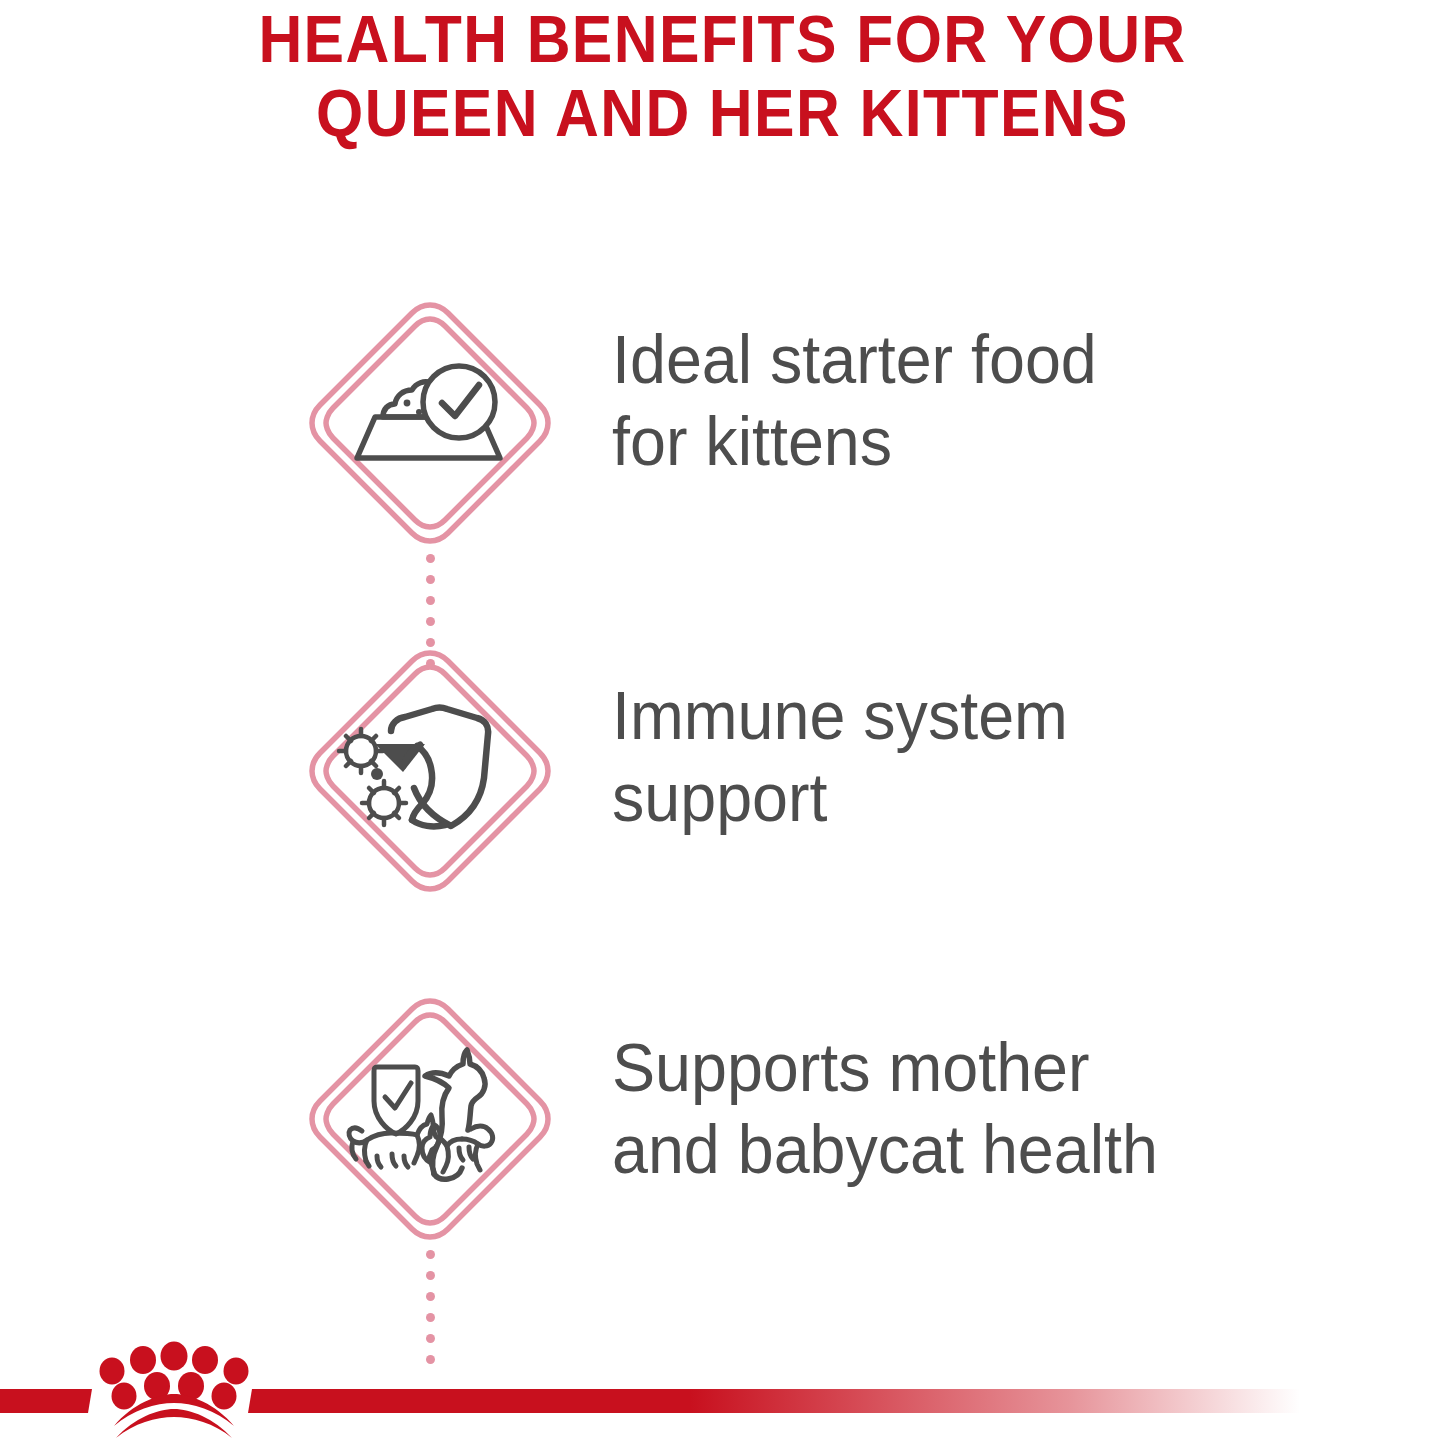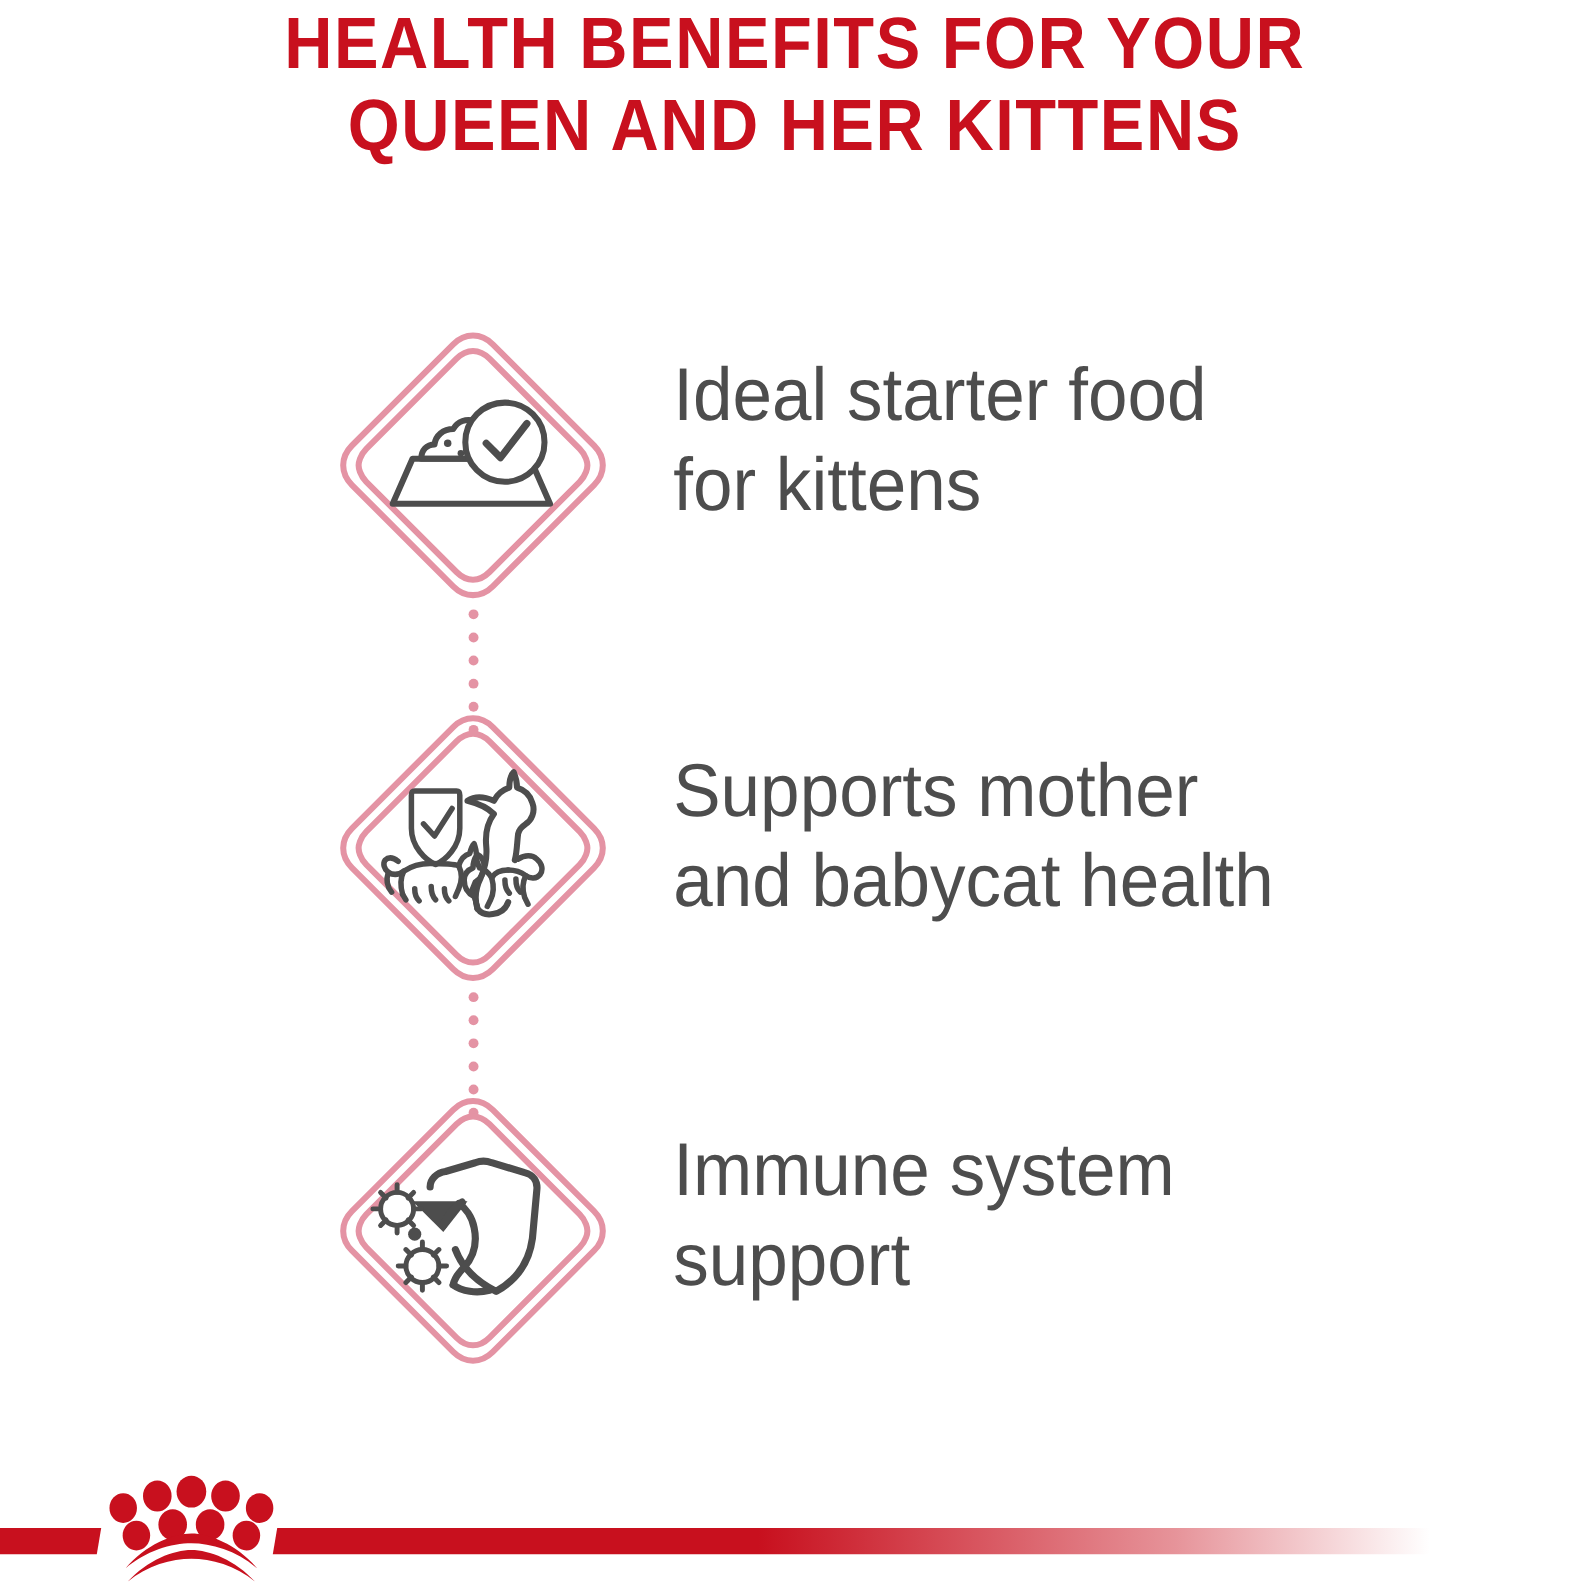--- a/index.html
+++ b/index.html
@@ -163,20 +163,66 @@
       <div class="connector">
         <i></i>
         <i></i>
         <i></i>
         <i></i>
         <i></i>
         <i></i>
       </div>
     </div>
 
+    <div class="benefit-row r3">
+
+      <div class="icon-frame">
+        <svg viewBox="0 0 246 246" xmlns="http://www.w3.org/2000/svg">
+          <g fill="none" stroke="#E493A4" stroke-width="5.5" stroke-linejoin="round" stroke-linecap="round">
+            <path d="M123 5 C131 5 136 8 141 13 L233 105 C240 112 241 120 241 123 C241 126 240 134 233 141
+                     L141 233 C136 238 131 241 123 241 C115 241 110 238 105 233 L13 141 C6 134 5 126 5 123
+                     C5 120 6 112 13 105 L105 13 C110 8 115 5 123 5 Z"></path>
+            <path d="M123 19 C130 19 134 22 138 26 L220 108 C226 114 227 121 227 123 C227 125 226 132 220 138
+                     L138 220 C134 224 130 227 123 227 C116 227 112 224 108 220 L26 138 C20 132 19 125 19 123
+                     C19 121 20 114 26 108 L108 26 C112 22 116 19 123 19 Z"></path>
+          </g>
+
+          <path d="M84 83 C84 76 90 70 98 69 L125 61 C130 59 135 59 140 61 L170 70
+                   C178 72 182 78 181 86 L177 130 C174 152 162 168 144 178
+                   C126 169 113 156 107 140" fill="none" stroke="#4D4D4D" stroke-width="6.5" stroke-linecap="round" stroke-linejoin="round"></path>
+
+          <path d="M110 98 C116 102 122 110 124 120 C127 134 124 146 115 156
+                   C110 161 106 166 105 172" fill="none" stroke="#4D4D4D" stroke-width="6.5" stroke-linecap="round" stroke-linejoin="round"></path>
+          <path d="M105 172 C113 178 126 180 138 177" fill="none" stroke="#4D4D4D" stroke-width="6.5" stroke-linecap="round"></path>
+
+          <path d="M68 96 L118 96 L96 124 Z" fill="#4D4D4D"></path>
+          <path d="M96 118 C100 108 106 101 113 97" fill="none" stroke="#4D4D4D" stroke-width="7" stroke-linecap="round"></path>
+
+          <g stroke="#4D4D4D" stroke-width="4.5" stroke-linecap="round" fill="none">
+            <circle cx="54" cy="103" r="15"></circle>
+            <path d="M54 81 L54 88 M54 118 L54 125 M32 103 L39 103 M69 103 L76 103
+                     M39 88 L44 93 M64 113 L69 118 M39 118 L44 113 M64 93 L69 88"></path>
+          </g>
+
+          <g stroke="#4D4D4D" stroke-width="4.5" stroke-linecap="round" fill="none">
+            <circle cx="77" cy="155" r="15"></circle>
+            <path d="M77 133 L77 140 M77 170 L77 177 M55 155 L62 155 M92 155 L99 155
+                     M62 140 L67 145 M87 165 L92 170 M62 170 L67 165 M87 145 L92 140"></path>
+          </g>
+
+          <circle cx="70" cy="126" r="6" fill="#4D4D4D"></circle>
+        </svg>
+      </div>
+
+      <div class="benefit-text">
+        <div>Immune system</div>
+        <div>support</div>
+      </div>
+    </div>
+
     <div class="benefit-row r2">
 
       <div class="icon-frame">
         <svg viewBox="0 0 246 246" xmlns="http://www.w3.org/2000/svg">
           <g fill="none" stroke="#E493A4" stroke-width="5.5" stroke-linejoin="round" stroke-linecap="round">
             <path d="M123 5 C131 5 136 8 141 13 L233 105 C240 112 241 120 241 123 C241 126 240 134 233 141
                      L141 233 C136 238 131 241 123 241 C115 241 110 238 105 233 L13 141 C6 134 5 126 5 123
                      C5 120 6 112 13 105 L105 13 C110 8 115 5 123 5 Z"></path>
             <path d="M123 19 C130 19 134 22 138 26 L220 108 C226 114 227 121 227 123 C227 125 226 132 220 138
                      L138 220 C134 224 130 227 123 227 C116 227 112 224 108 220 L26 138 C20 132 19 125 19 123
@@ -227,66 +273,20 @@
 
       <div class="connector">
         <i></i>
         <i></i>
         <i></i>
         <i></i>
         <i></i>
         <i></i>
       </div>
     </div>
-
-    <div class="benefit-row r3">
-
-      <div class="icon-frame">
-        <svg viewBox="0 0 246 246" xmlns="http://www.w3.org/2000/svg">
-          <g fill="none" stroke="#E493A4" stroke-width="5.5" stroke-linejoin="round" stroke-linecap="round">
-            <path d="M123 5 C131 5 136 8 141 13 L233 105 C240 112 241 120 241 123 C241 126 240 134 233 141
-                     L141 233 C136 238 131 241 123 241 C115 241 110 238 105 233 L13 141 C6 134 5 126 5 123
-                     C5 120 6 112 13 105 L105 13 C110 8 115 5 123 5 Z"></path>
-            <path d="M123 19 C130 19 134 22 138 26 L220 108 C226 114 227 121 227 123 C227 125 226 132 220 138
-                     L138 220 C134 224 130 227 123 227 C116 227 112 224 108 220 L26 138 C20 132 19 125 19 123
-                     C19 121 20 114 26 108 L108 26 C112 22 116 19 123 19 Z"></path>
-          </g>
-
-          <path d="M84 83 C84 76 90 70 98 69 L125 61 C130 59 135 59 140 61 L170 70
-                   C178 72 182 78 181 86 L177 130 C174 152 162 168 144 178
-                   C126 169 113 156 107 140" fill="none" stroke="#4D4D4D" stroke-width="6.5" stroke-linecap="round" stroke-linejoin="round"></path>
-
-          <path d="M110 98 C116 102 122 110 124 120 C127 134 124 146 115 156
-                   C110 161 106 166 105 172" fill="none" stroke="#4D4D4D" stroke-width="6.5" stroke-linecap="round" stroke-linejoin="round"></path>
-          <path d="M105 172 C113 178 126 180 138 177" fill="none" stroke="#4D4D4D" stroke-width="6.5" stroke-linecap="round"></path>
-
-          <path d="M68 96 L118 96 L96 124 Z" fill="#4D4D4D"></path>
-          <path d="M96 118 C100 108 106 101 113 97" fill="none" stroke="#4D4D4D" stroke-width="7" stroke-linecap="round"></path>
-
-          <g stroke="#4D4D4D" stroke-width="4.5" stroke-linecap="round" fill="none">
-            <circle cx="54" cy="103" r="15"></circle>
-            <path d="M54 81 L54 88 M54 118 L54 125 M32 103 L39 103 M69 103 L76 103
-                     M39 88 L44 93 M64 113 L69 118 M39 118 L44 113 M64 93 L69 88"></path>
-          </g>
-
-          <g stroke="#4D4D4D" stroke-width="4.5" stroke-linecap="round" fill="none">
-            <circle cx="77" cy="155" r="15"></circle>
-            <path d="M77 133 L77 140 M77 170 L77 177 M55 155 L62 155 M92 155 L99 155
-                     M62 140 L67 145 M87 165 L92 170 M62 170 L67 165 M87 145 L92 140"></path>
-          </g>
-
-          <circle cx="70" cy="126" r="6" fill="#4D4D4D"></circle>
-        </svg>
-      </div>
-
-      <div class="benefit-text">
-        <div>Immune system</div>
-        <div>support</div>
-      </div>
-    </div>
   </div>
 
   <div class="footer">
     <svg viewBox="0 0 1445 108" xmlns="http://www.w3.org/2000/svg">
       <defs>
         <linearGradient id="fadeRight" x1="0" y1="0" x2="1" y2="0">
           <stop offset="0%" stop-color="#C8101E" stop-opacity="1"></stop>
           <stop offset="42%" stop-color="#C8101E" stop-opacity="1"></stop>
           <stop offset="78%" stop-color="#C8101E" stop-opacity="0.45"></stop>
           <stop offset="100%" stop-color="#C8101E" stop-opacity="0"></stop>

